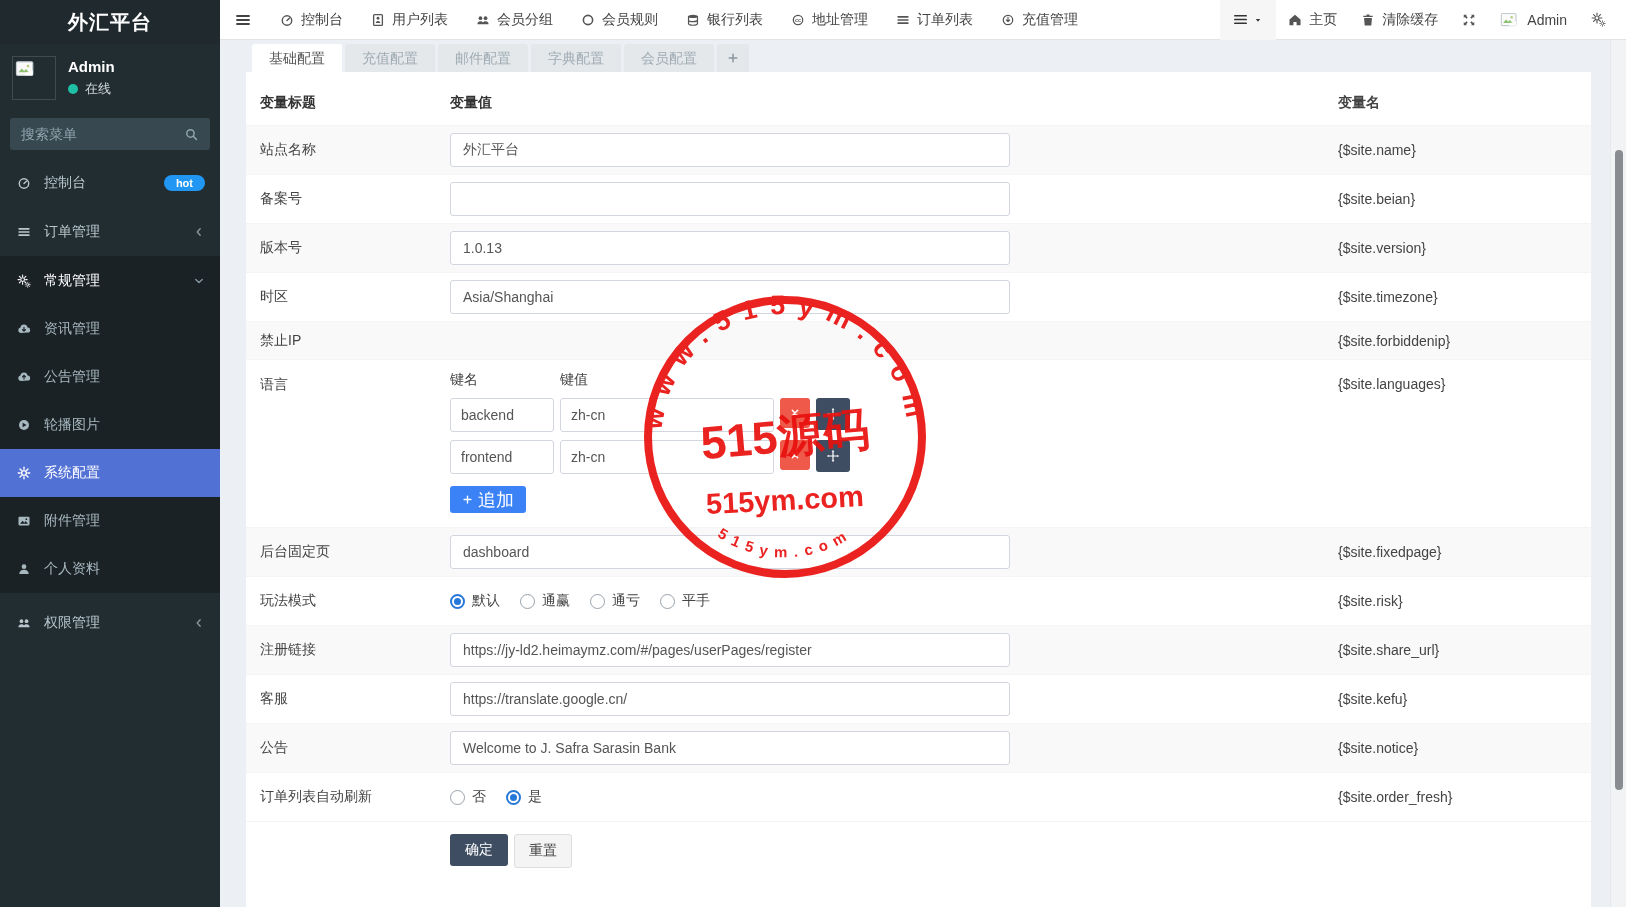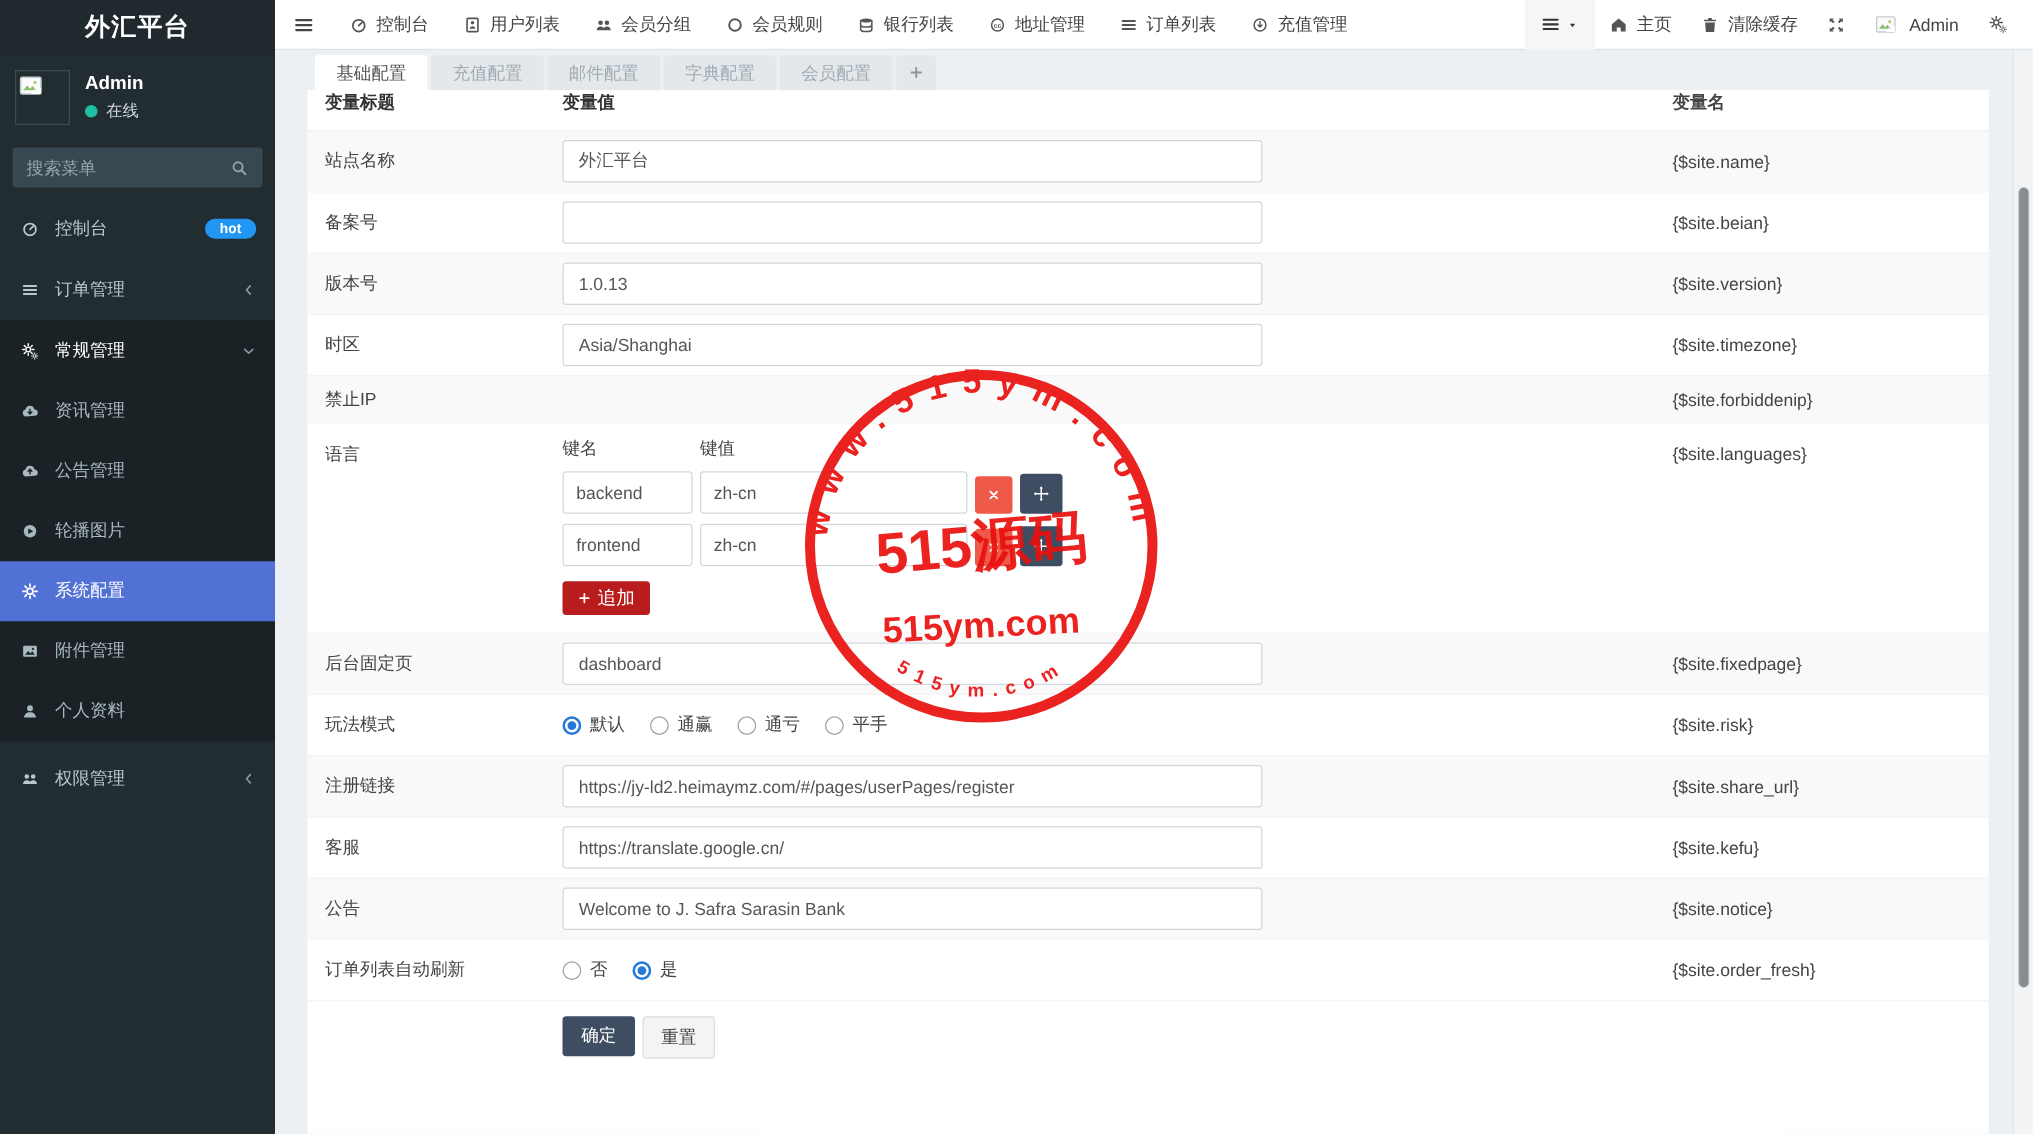--- a/index.html
+++ b/index.html
@@ -46,39 +46,39 @@
   .mini-avatar { width:20px; height:18px; position:relative; display:inline-block; }
 
   
   .tabs { position:absolute; left:246px; top:44px; right:35px; height:28px; display:flex; align-items:flex-end; gap:3px; padding-left:6px; z-index:6; }
   .tab { height:28px; line-height:28px; padding:0 17px; background:#e4e8eb; color:#9fabb3; border-radius:3px 3px 0 0; cursor:pointer; }
   .tab.active { background:#fff; color:#555; }
   .tab.add { padding:0 10px; color:#8a959d; display:flex; align-items:center; }
 
   
   .card { position:absolute; left:246px; top:72px; right:35px; bottom:0; background:#fff; z-index:5; }
-  .thead { display:flex; padding:1px 0 13px; font-weight:bold; color:#333; }
+  .thead { display:flex; padding:22px 0 13px; font-weight:bold; color:#333; }
   .c-label { width:204px; padding-left:14px; flex-shrink:0; }
   .c-value { width:872px; flex-shrink:0; display:flex; align-items:center; gap:20px; }
   .c-name { flex:1; color:#444;margin-left:16px; }
   .trow { display:flex; align-items:center; min-height:49px; border-top:1px solid #f4f4f4; }
   .trow.stripe { background:#f9f9f9; }
   .trow.top { align-items:flex-start; }
   .trow.top .c-label, .trow.top .c-name { padding-top:16px; }
   .trow.short { min-height:38px; }
   .inp { width:560px; height:34px; border:1px solid #d2d6de; border-radius:3px; padding:0 12px; font-size:14px; color:#555; background:#fff; outline:none; font-family:inherit; }
   .kv { padding:11px 0 14px; }
   .kv-head { display:flex; margin-bottom:9px; color:#444; }
   .kv-head span:first-child { width:110px; }
-  .kv-row { display:flex; gap:6px; margin-bottom:8px; align-items:flex-end; }
+  .kv-row { display:flex; gap:6px; margin-bottom:8px; align-items:flex-start; }
   .kv-key { width:104px; padding:0 10px; }
   .kv-val { width:214px; padding:0 10px; }
   .btn-x { width:30px; height:30px; background:#ef594a; border:0; border-radius:3px; color:#fff; display:flex; align-items:center; justify-content:center; cursor:pointer; }
   .btn-move { width:34px; height:32px; background:#3f4d62; border:0; border-radius:3px; color:#fff; display:flex; align-items:center; justify-content:center; cursor:pointer; }
-  .btn-add { margin-top:4px; display:inline-flex; align-items:center; gap:5px; background:#b91c1c; color:#fff; border:0; border-radius:3px; padding:0 12px; height:27px; font-size:15px; cursor:pointer; font-family:inherit; }
+  .btn-add { margin-top:4px; display:inline-flex; align-items:center; gap:5px; background:#3b82f6; color:#fff; border:0; border-radius:3px; padding:0 12px; height:27px; font-size:18px; cursor:pointer; font-family:inherit; }
   .ropt { display:flex; align-items:center; gap:7px; cursor:pointer; color:#444; }
   .rad { width:15px; height:15px; border:1px solid #98a2aa; border-radius:50%; display:inline-block; position:relative; background:#fff; flex-shrink:0; }
   .rad.on { border:2px solid #2678d9; }
   .rad.on::after { content:''; position:absolute; inset:2px; background:#2678d9; border-radius:50%; }
   .actions { padding:12px 0 14px 204px; border-top:1px solid #f4f4f4; display:flex; gap:6px; }
   .btn-primary { background:#3f4d62; color:#fff; border:0; border-radius:3px; height:32px; padding:0 15px; font-size:14px; cursor:pointer; font-family:inherit; }
   .btn-default { background:#f4f4f4; color:#444; border:1px solid #ddd; border-radius:3px; height:34px; padding:0 14px; font-size:14px; cursor:pointer; font-family:inherit; }
 
   
   .sb-track { position:fixed; right:0; top:40px; bottom:0; width:16px; background:#f1f3f4; border-left:1px solid #e6e8ea; z-index:40; }

